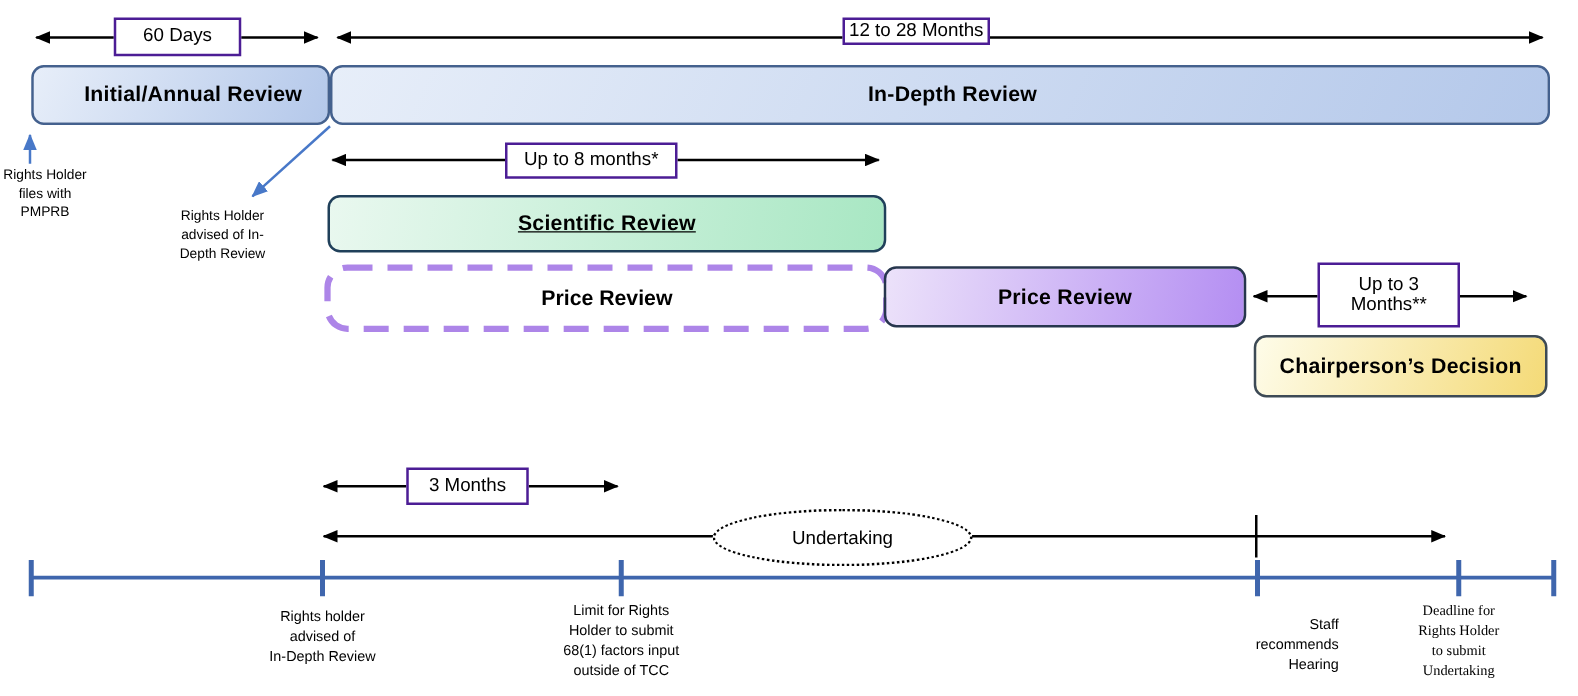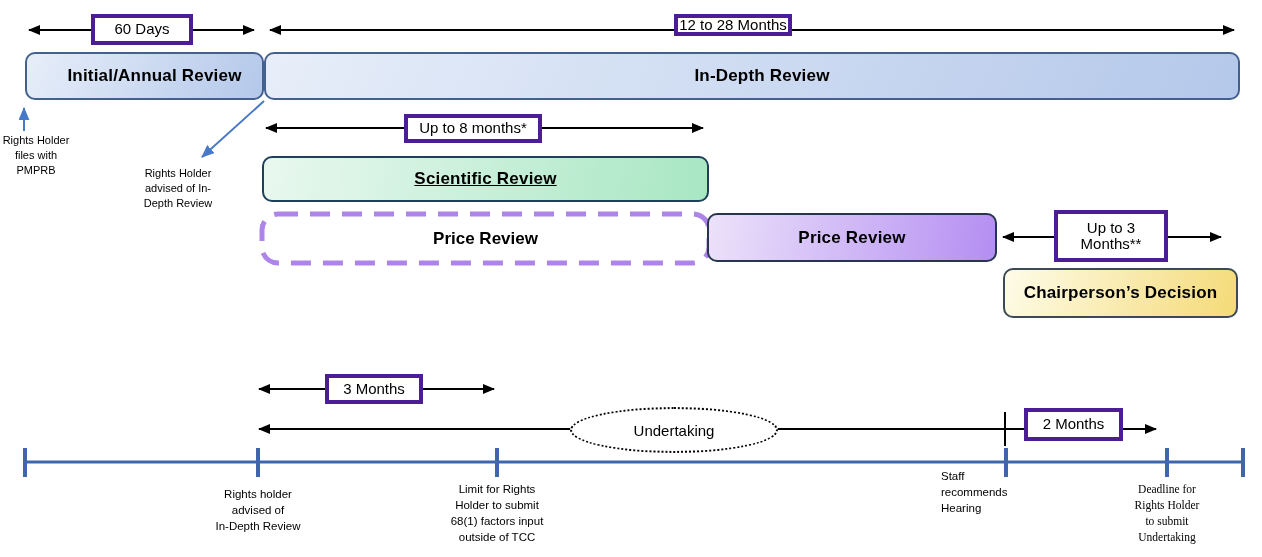--- a/index.html
+++ b/index.html
@@ -6,21 +6,21 @@
   #stage{
     position:relative;width:1262px;height:557px;background:#fff;overflow:hidden;
     font-family:"Liberation Sans", sans-serif;color:#000;
   }
   #overlay{position:absolute;left:0;top:0;z-index:1;}
   .abs{position:absolute;z-index:2;box-sizing:border-box;}
   .flexc{display:flex;align-items:center;justify-content:center;text-align:center;}
   .pre{white-space:pre-line;}
   
   .mlabel{
-    background:#fff;border:4px solid #4c1d95;font-size:15px;line-height:1.1;
+    background:#fff;border:2px solid #4c1d95;font-size:15px;line-height:1.1;
   }
   
   .pbox{
     border-radius:10px;font-weight:bold;font-size:17px;letter-spacing:.2px;
   }
   .blue-box{
     background:linear-gradient(115deg,var(--blue-start,#e7eef9),var(--blue-end,#b4c8ea));
     border:2px solid var(--blue-border,#44618e);
     padding-left:20px;
   }
@@ -106,30 +106,29 @@
 
   <div class="abs flexc pbox purple-box" style="left:707px;top:213px;width:290px;height:49px;">Price Review</div>
 
   <div class="abs flexc mlabel pre" style="left:1054px;top:210px;width:114px;height:52px;">Up to 3
 Months**</div>
 
   <div class="abs flexc pbox yellow-box" style="left:1003px;top:268px;width:235px;height:50px;">Chairperson’s Decision</div>
 
   <div class="abs flexc mlabel" style="left:325px;top:374px;width:98px;height:30px;">3 Months</div>
   <div class="abs flexc ellipse" style="left:570px;top:407px;width:208px;height:46px;">Undertaking</div>
-  <div class="abs flexc mlabel" style="left:1024px;top:408px;width:99px;height:33px;">2 Months</div>
 
   <div class="abs milestone pre" style="left:193px;top:486px;width:130px;text-align:center;">Rights holder
 advised of
 In-Depth Review</div>
   <div class="abs milestone pre" style="left:427px;top:481px;width:140px;text-align:center;">Limit for Rights
 Holder to submit
 68(1) factors input
 outside of TCC</div>
-  <div class="abs milestone pre" style="left:941px;top:468px;width:130px;text-align:left;">Staff
+  <div class="abs milestone pre" style="left:941px;top:492px;width:130px;text-align:right;">Staff
 recommends
 Hearing</div>
   <div class="abs milestone pre" style="left:1102px;top:481px;width:130px;text-align:center;font-family:Liberation Serif, serif;">Deadline for
 Rights Holder
 to submit
 Undertaking</div>
 
 </div>
 
 </body></html>

